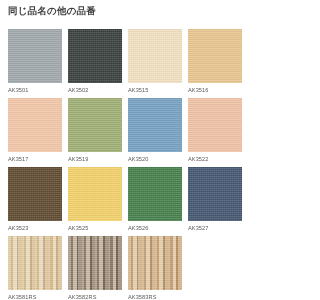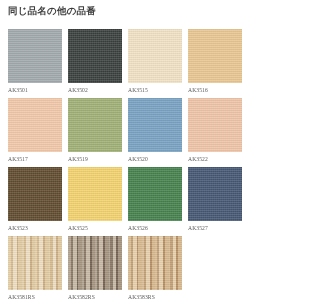--- a/index.html
+++ b/index.html
@@ -13,21 +13,20 @@
     font-family: "Liberation Sans", "DejaVu Sans", sans-serif;
     overflow: hidden;
   }
 
   #page {
     position: relative;
     width: 248px;
     height: 300px;
     background: #ffffff;
     box-sizing: border-box;
-    font-family: Liberation Serif, serif;
   }
 
   #section-title {
     position: absolute;
     left: 8px;
     top: 4px;
     font-size: 9.5px;
     font-weight: bold;
     color: #3c3c3c;
     letter-spacing: 0.2px;

